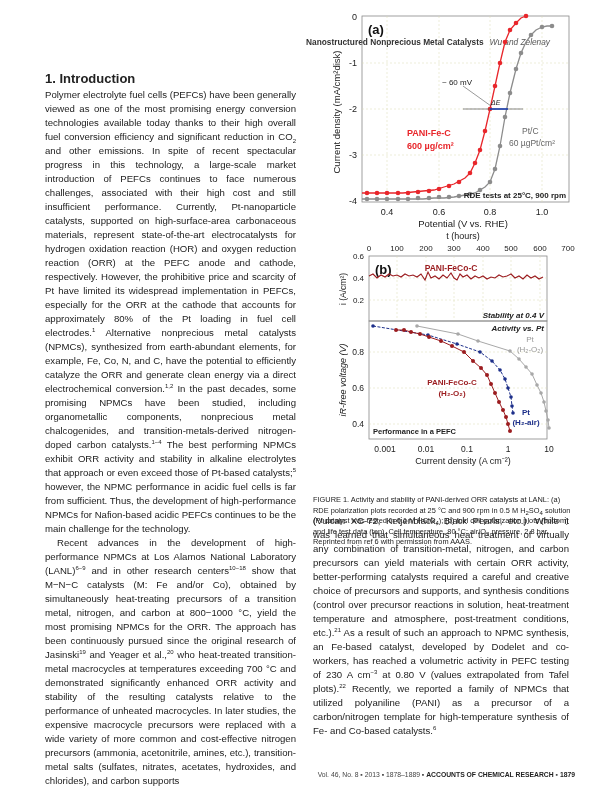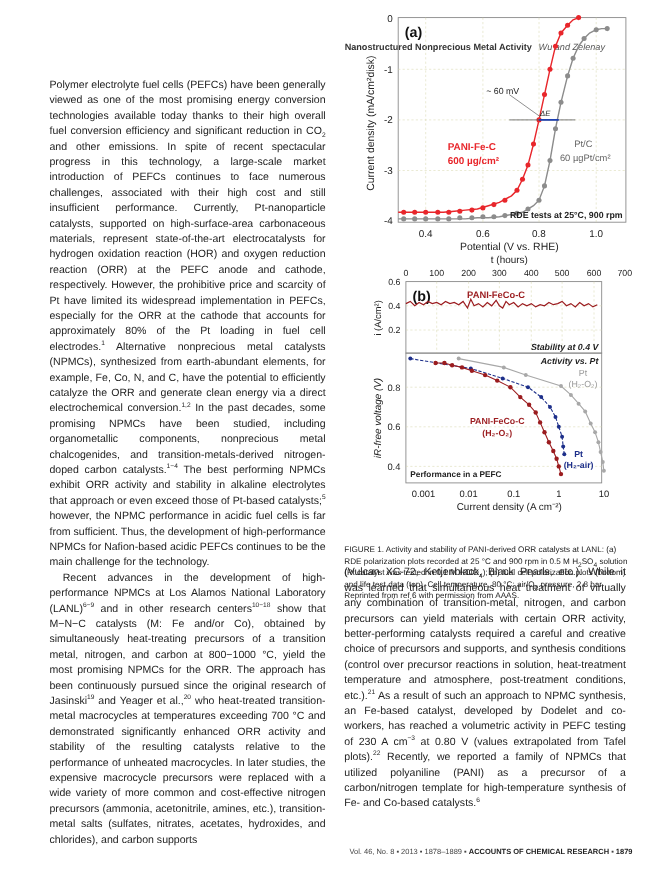--- a/index.html
+++ b/index.html
@@ -18,24 +18,25 @@
   .caption { position:absolute; left:313px; top:495px; width:262px; font-size:7.4px; line-height:10.5px; color:#222; }
   .caption b { font-weight:normal; }
   .footer { position:absolute; top:771px; right:34px; font-size:6.8px; color:#444; white-space:nowrap; }
   .footer b { color:#222; }
   svg text { font-family:"Liberation Sans", sans-serif; }
 </style>
 </head>
 <body>
 
 <div class="header">
-  <span class="title">Nanostructured Nonprecious Metal Activity</span><span class="authors">Wu and Zelenay</span>
+  <span class="title">Nanostructured Nonprecious Metal Catalysts</span><span class="authors">Wu and Zelenay</span>
 </div>
 
 <div class="col left">
+  <h2>1. Introduction</h2>
   <p><span>Polymer electrolyte fuel cells (PEFCs) have been generally viewed as one of the most promising energy conversion technologies available today thanks to their high overall fuel conversion efficiency and significant reduction in CO</span><sub>2</sub><span> and other emissions. In spite of recent spectacular progress in this technology, a large-scale market introduction of PEFCs continues to face numerous challenges, associated with their high cost and still insufficient performance. Currently, Pt-nanoparticle catalysts, supported on high-surface-area carbonaceous materials, represent state-of-the-art electrocatalysts for hydrogen oxidation reaction (HOR) and oxygen reduction reaction (ORR) at the PEFC anode and cathode, respectively. However, the prohibitive price and scarcity of Pt have limited its widespread implementation in PEFCs, especially for the ORR at the cathode that accounts for approximately 80% of the Pt loading in fuel cell electrodes.</span><sup>1</sup><span> Alternative nonprecious metal catalysts (NPMCs), synthesized from earth-abundant elements, for example, Fe, Co, N, and C, have the potential to efficiently catalyze the ORR and generate clean energy via a direct electrochemical conversion.</span><sup>1,2</sup><span> In the past decades, some promising NPMCs have been studied, including organometallic components, nonprecious metal chalcogenides, and transition-metals-derived nitrogen-doped carbon catalysts.</span><sup>1−4</sup><span> The best performing NPMCs exhibit ORR activity and stability in alkaline electrolytes that approach or even exceed those of Pt-based catalysts;</span><sup>5</sup><span> however, the NPMC performance in acidic fuel cells is far from sufficient. Thus, the development of high-performance NPMCs for Nafion-based acidic PEFCs continues to be the main challenge for the technology.</span></p>
   <p class="indent"><span>Recent advances in the development of high-performance NPMCs at Los Alamos National Laboratory (LANL)</span><sup>6−9</sup><span> and in other research centers</span><sup>10−18</sup><span> show that M−N−C catalysts (M: Fe and/or Co), obtained by simultaneously heat-treating precursors of a transition metal, nitrogen, and carbon at 800−1000 °C, yield the most promising NPMCs for the ORR. The approach has been continuously pursued since the original research of Jasinski</span><sup>19</sup><span> and Yeager et al.,</span><sup>20</sup><span> who heat-treated transition-metal macrocycles at temperatures exceeding 700 °C and demonstrated significantly enhanced ORR activity and stability of the resulting catalysts relative to the performance of unheated macrocycles. In later studies, the expensive macrocycle precursors were replaced with a wide variety of more common and cost-effective nitrogen precursors (ammonia, acetonitrile, amines, etc.), transition-metal salts (sulfates, nitrates, acetates, hydroxides, and chlorides), and carbon supports</span></p>
 </div>
 
 <div class="figure">
   <svg width="290" height="485" viewBox="0 0 290 485" xmlns="http://www.w3.org/2000/svg">
 
     <g>
       <rect x="49" y="4" width="207" height="186" fill="none" stroke="#888" stroke-width="0.8"></rect>
       <g stroke="#d8d8b0" stroke-width="0.5" stroke-dasharray="2,2">

